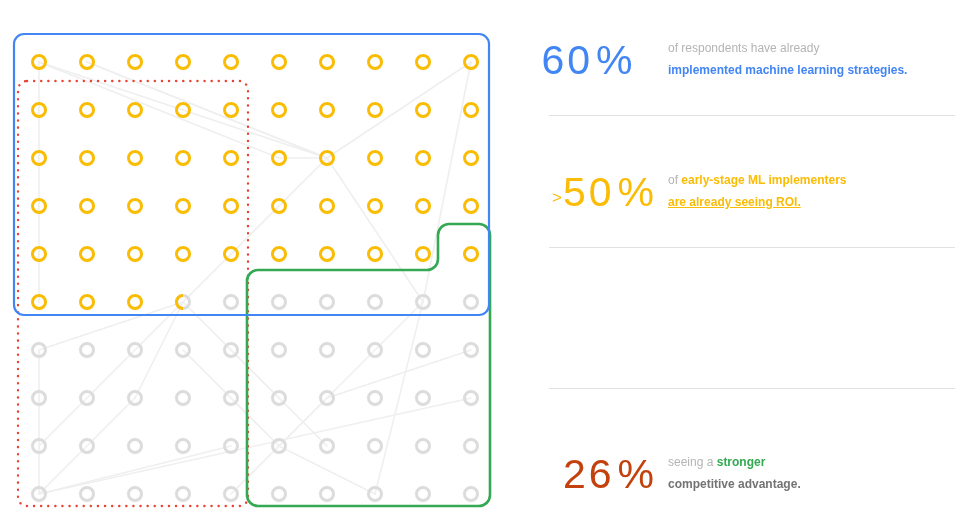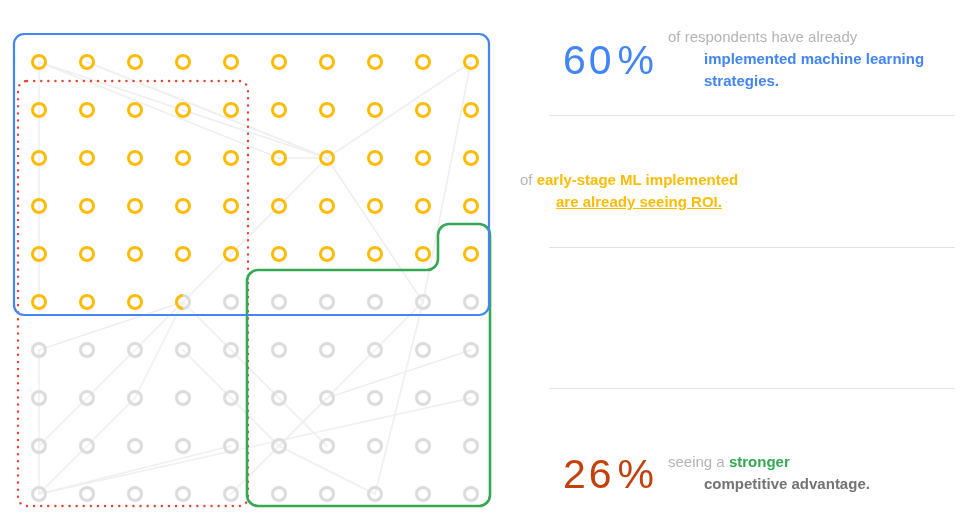--- a/index.html
+++ b/index.html
@@ -77,35 +77,34 @@
     letter-spacing: 0;
     vertical-align: 3px;
     margin-right: 1px;
   }
   .stat-figure .pct {
     letter-spacing: 0;
     margin-left: 3px;
   }
   .stat-text {
     flex: 1 1 auto;
-    font-size: 15px;
+    font-size: 12px;
     line-height: 22px;
     padding-bottom: 2px;
   }
   .stat-text .lead {
     color: #b4b4b4;
     font-weight: 400;
   }
   .stat-text .hl {
     font-weight: 700;
   }
   .stat-line2 {
     display: block;
     font-weight: 700;
-    margin-left: 36px;
   }
   .divider {
     position: absolute;
     left: 29px;
     width: 406px;
     height: 1px;
     background: #e2e2e2;
   }
 </style>
 </head>
@@ -268,29 +267,30 @@
                L438,259 A11,11 0 0 1 427,270 L258,270 A11,11 0 0 0 247,281 Z" fill="none" stroke="#34A853" stroke-width="2.6" stroke-linejoin="round"></path>
 
       <rect x="14" y="34" width="475" height="281" rx="10" ry="10" fill="none" stroke="#4285F4" stroke-width="2.2"></rect>
     </svg>
   </div>
 
   <div id="stats-panel">
 
     <div class="stat-block" style="top:14px;">
       <div class="stat-row">
-        <div class="stat-figure" style="color:#4285F4;"><span>60</span><span class="pct">%</span></div>
+        <div class="stat-figure" style="color:#4285F4;text-align:center;"><span>60</span><span class="pct">%</span></div>
         <div class="stat-text"><span class="lead">of respondents have already</span><span class="hl" style="color:#4285F4;"></span><span class="stat-line2" style="color:#4285F4;">implemented machine learning strategies.</span></div>
       </div>
       <div class="divider" style="top:101px;"></div>
     </div>
 
     <div class="stat-block" style="top:146px;">
       <div class="stat-row">
-        <div class="stat-text"><span class="lead">of </span><span class="hl" style="color:#FBBC05;">early-stage ML implemented</span><span class="stat-line2" style="color:#FBBC05;text-decoration:underline;">are already seeing ROI.</span></div>
+        <div class="stat-figure" style="color:#FBBC05;"><span class="gt">&gt;</span><span>50</span><span class="pct">%</span></div>
+        <div class="stat-text"><span class="lead">of </span><span class="hl" style="color:#FBBC05;">early-stage ML implementers</span><span class="stat-line2" style="color:#FBBC05;text-decoration:underline;">are already seeing ROI.</span></div>
       </div>
       <div class="divider" style="top:101px;"></div>
     </div>
 
     <div class="stat-block" style="top:278px;">
       <div class="divider" style="top:110px;"></div>
     </div>
 
     <div class="stat-block" style="top:428px;">
       <div class="stat-row">

